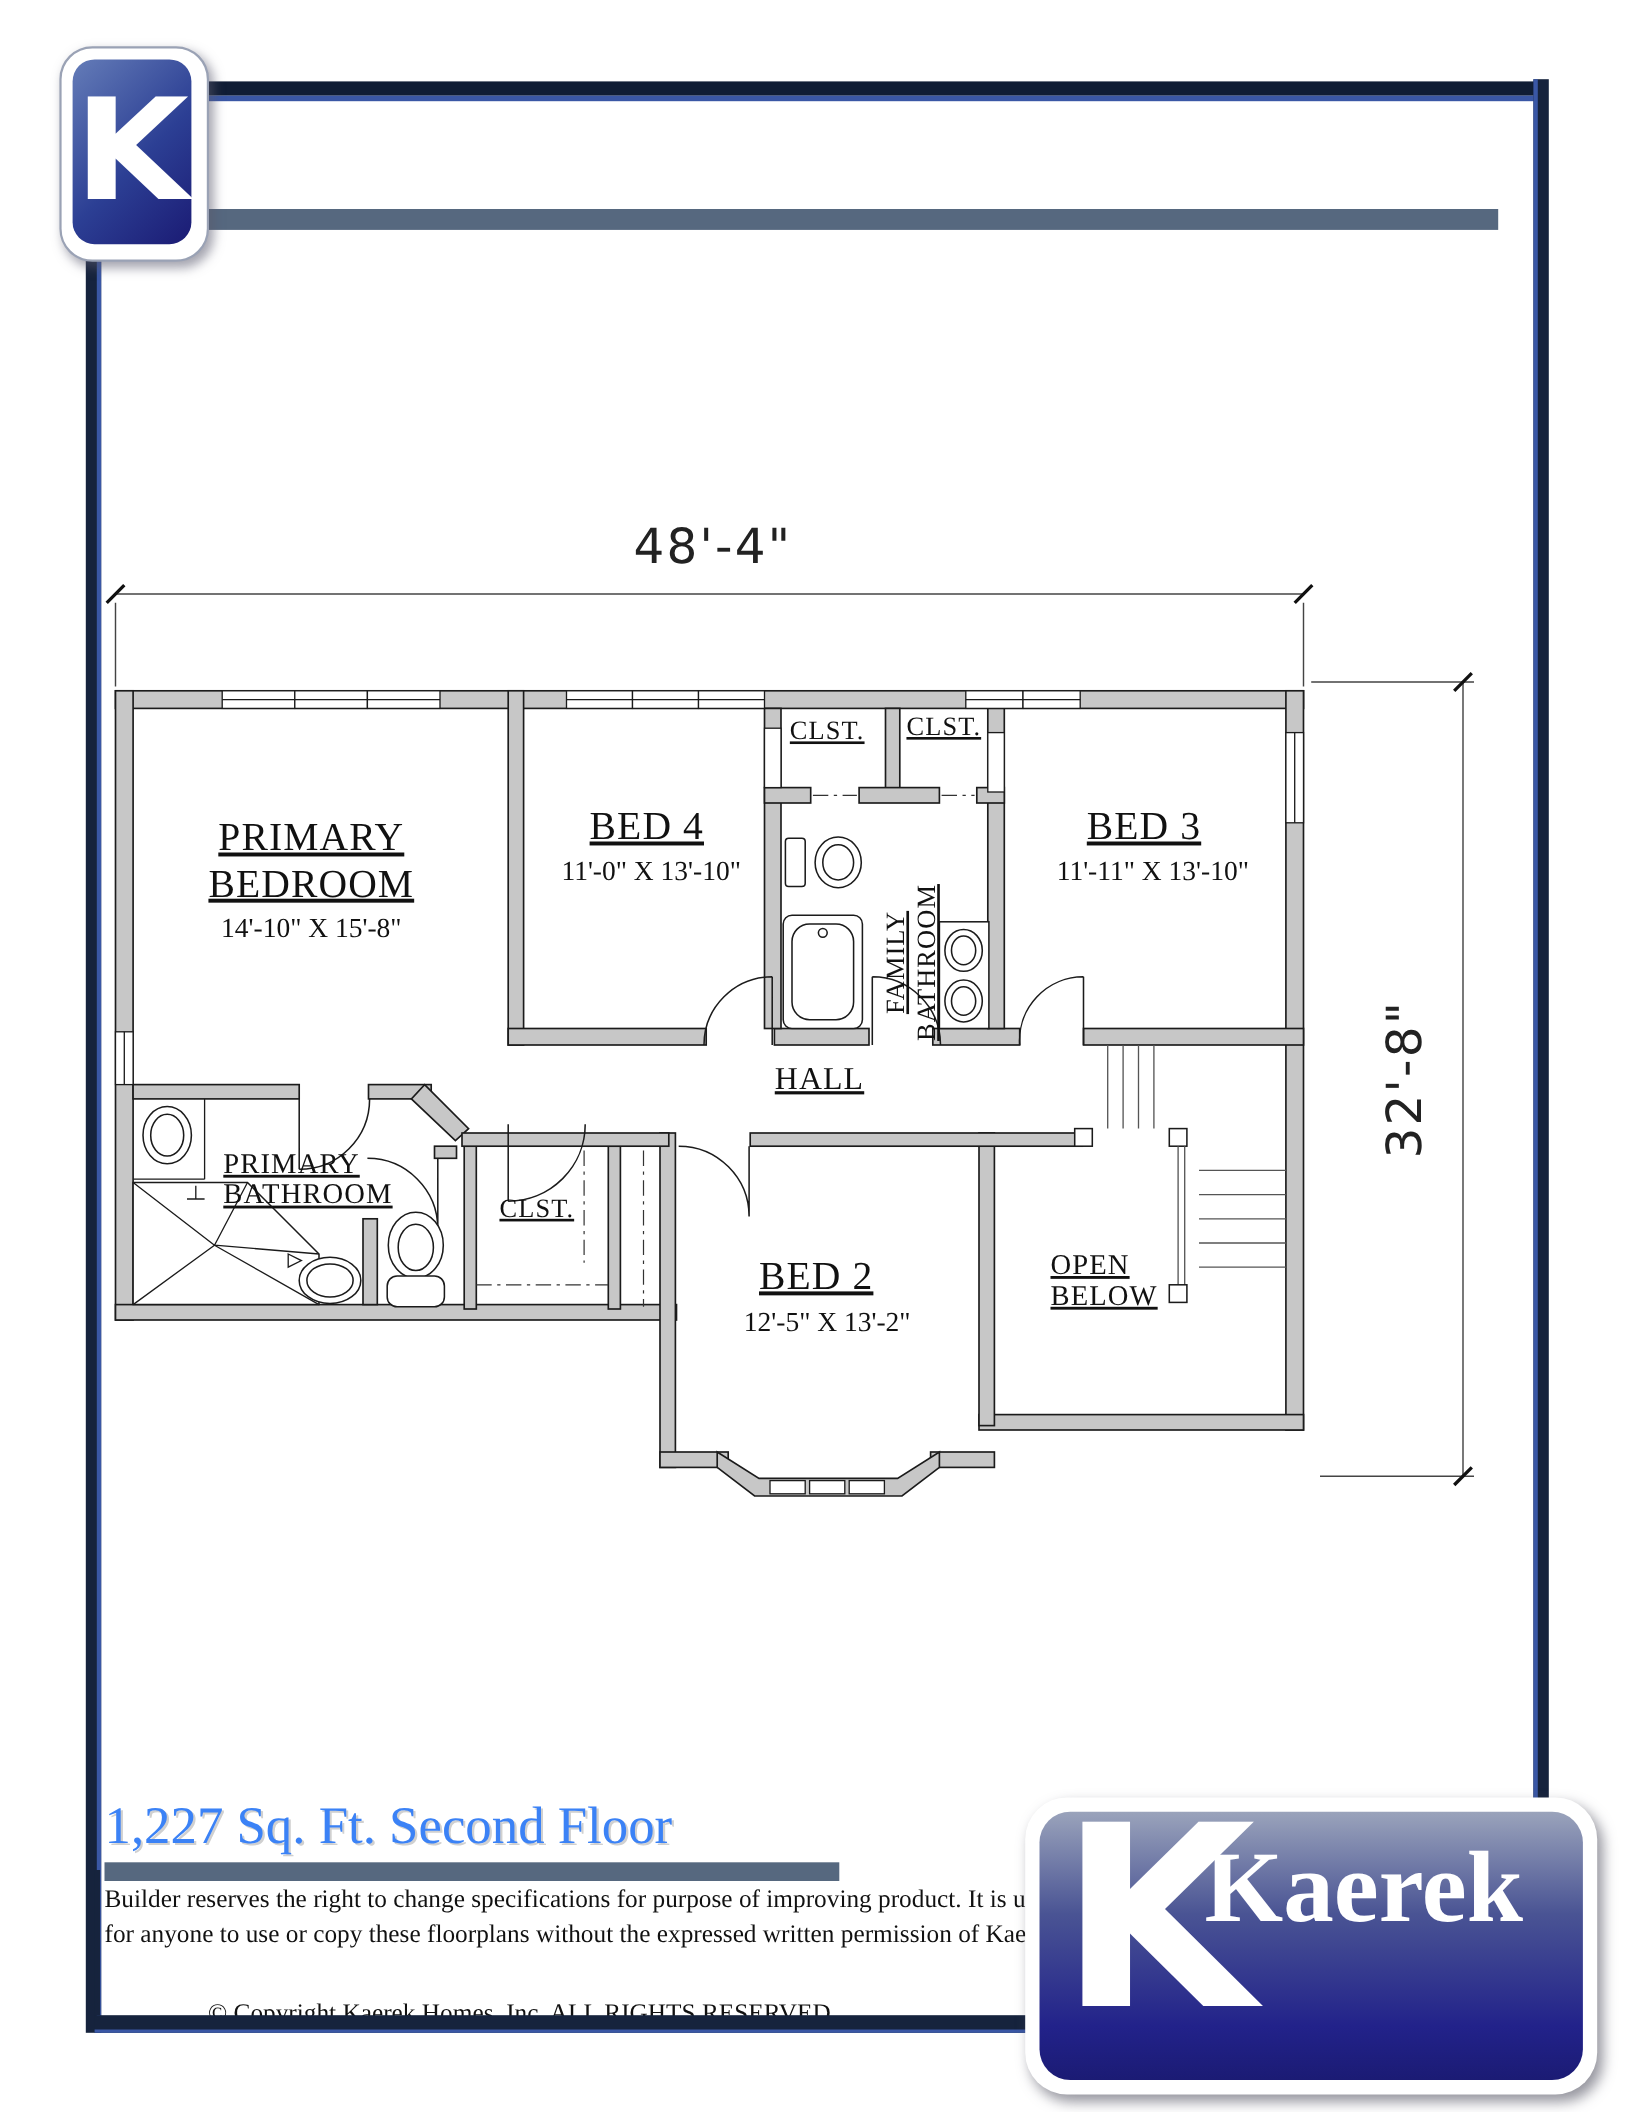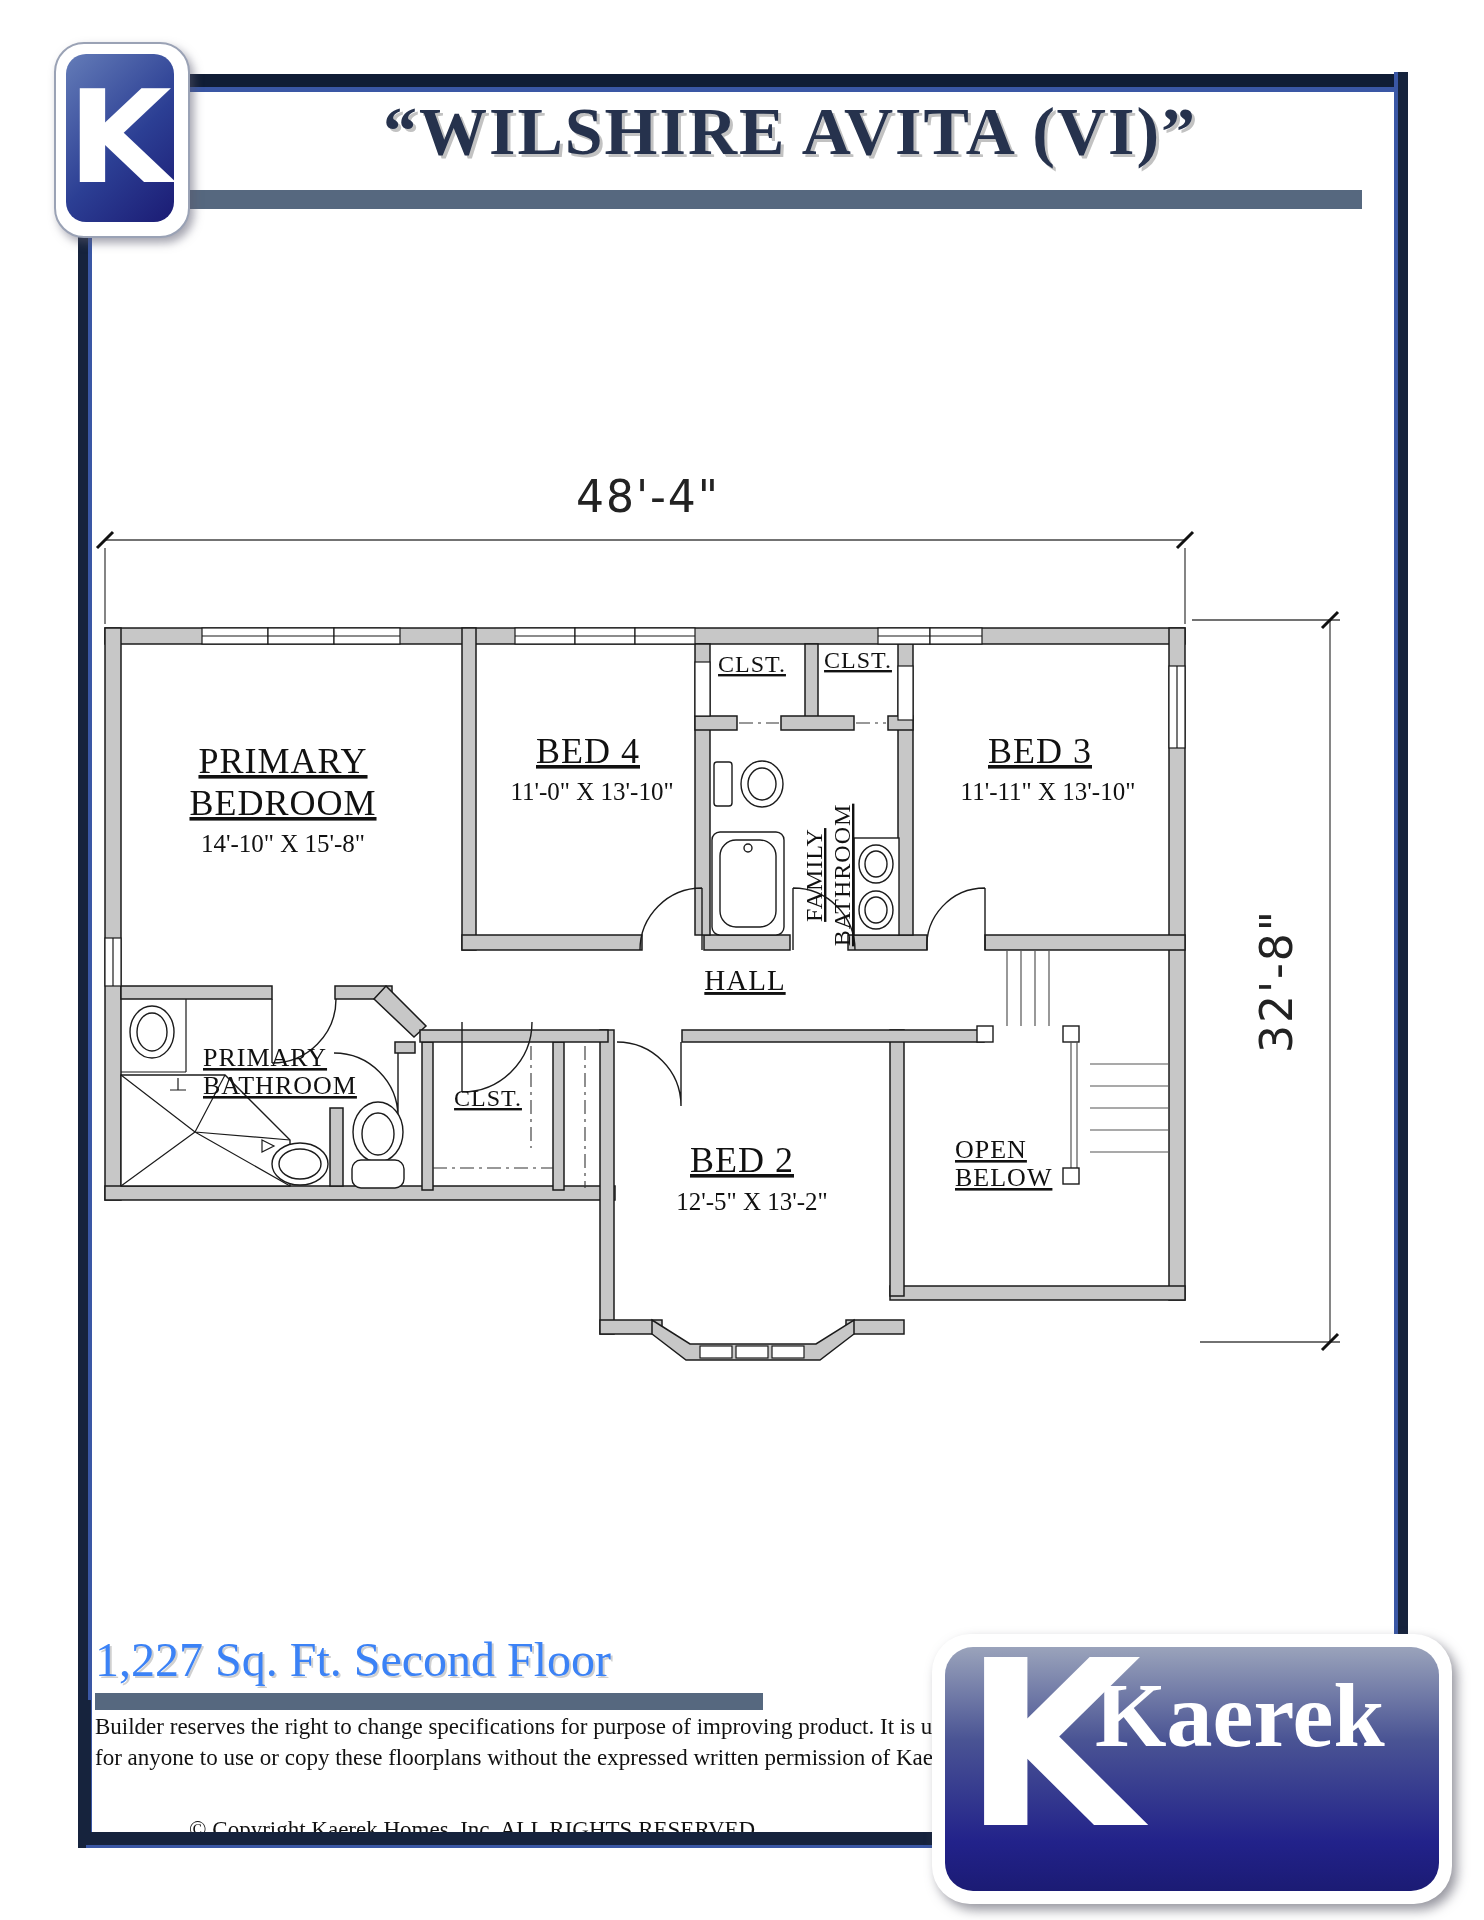--- a/index.html
+++ b/index.html
@@ -76,21 +76,20 @@
 <body>
 
 <div class="page">
 
   <div class="topbar-navy"></div>
   <div class="topbar-blue"></div>
   <div class="border-right"></div>
   <div class="border-left"></div>
   <div class="slatebar-title"></div>
 
-  <div class="title">“WILSHIRE AVITA (VI)”</div>
 
   <div class="klogo">
     <div class="klogo-inner">
       <span class="klogo-k">K</span>
     </div>
   </div>
 
   <svg width="1484" height="1920" viewBox="0 0 1484 1920">
 
     <g>

